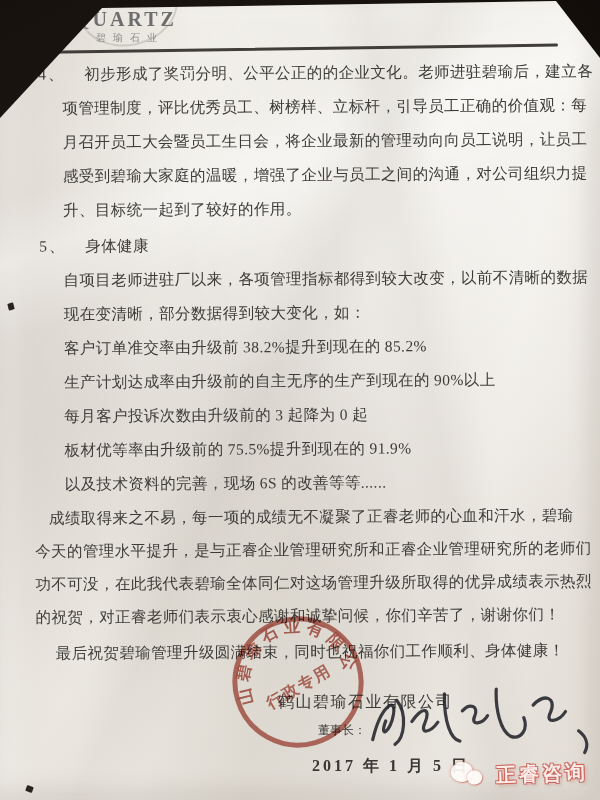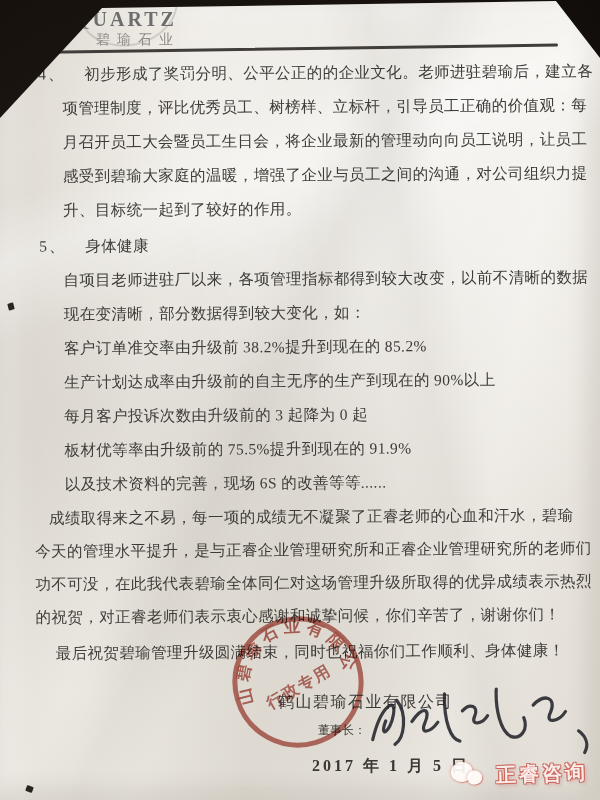--- a/index.html
+++ b/index.html
@@ -35,21 +35,21 @@
     position:absolute;left:78px;top:-32px;width:96px;height:74px;border-radius:50%;
     border:2px solid rgba(140,135,128,0.30);transform:rotate(-12deg);
   }
   .logo-en{
     position:absolute;left:74px;top:8px;font-size:20px;font-weight:bold;letter-spacing:3px;
     color:#6e6d6e;font-family:"Liberation Serif",serif;
   }
   .logo-en::before{content:"";position:absolute;left:-6px;top:0;width:26px;height:24px;
     background:linear-gradient(90deg, rgba(232,228,221,0.9), rgba(232,228,221,0));}
   .logo-cn{
-    position:absolute;left:96px;top:31px;font-size:14px;letter-spacing:7px;color:#8e8b87;
+    position:absolute;left:96px;top:31px;font-size:10px;letter-spacing:7px;color:#8e8b87;
   }
   .header-rule{
     position:absolute;left:28px;top:51px;width:530px;height:2.5px;background:#403d3a;
     transform:rotate(-0.8deg);transform-origin:left center;border-radius:2px;
   }
 
   .content{
     position:absolute;left:0;top:56px;width:600px;
     padding:0 30px 0 40px;box-sizing:border-box;
     transform:rotate(-0.35deg);

